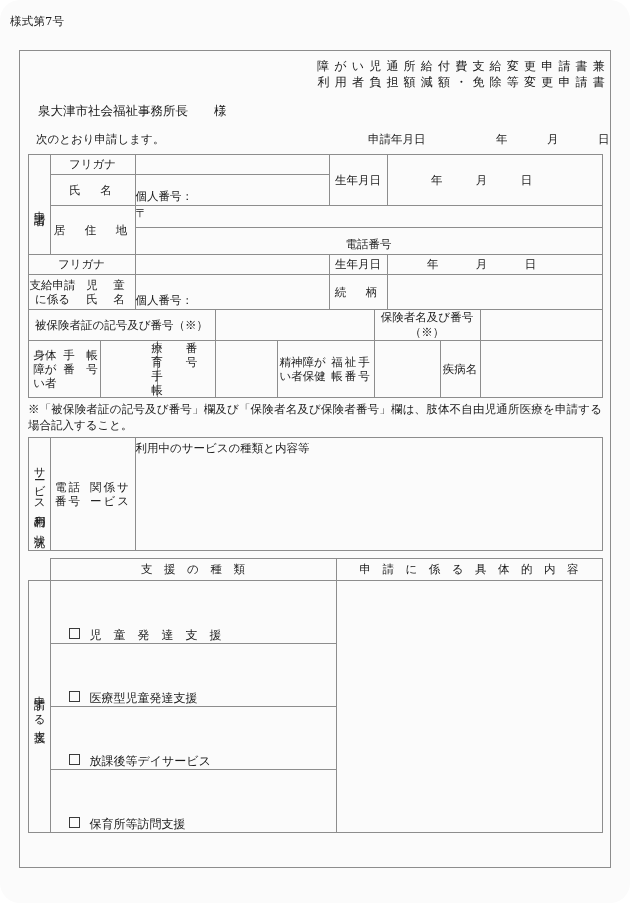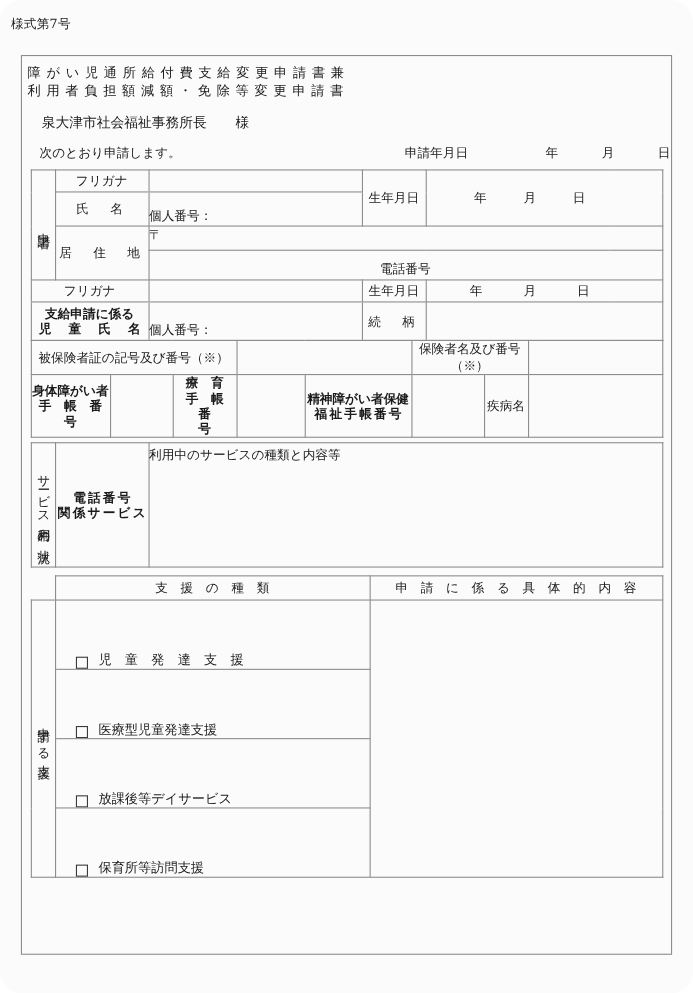--- a/index.html
+++ b/index.html
@@ -47,21 +47,21 @@
     top: 50px;
     width: 592px;
     height: 818px;
     border: 1px solid #8d8d8d;
     box-sizing: border-box;
     background: #fbfbfb;
   }
 
   .title-block {
     margin-top: 7px;
-    text-align: left;
+    text-align: right;
     line-height: 16px;
   }
   .title-line {
     font-size: 12px;
     letter-spacing: 5.2px;
     padding-left: 5px;
     white-space: nowrap;
   }
 
   .addressee {
@@ -146,29 +146,28 @@
   .note {
     width: 574px;
     margin: 3px auto 0 auto;
     font-size: 11.5px;
     line-height: 16px;
     text-align: justify;
   }
 
   .twolines {
     display: flex;
-    flex-direction: column;
-    justify-content: flex-start;
+    flex-direction: row;
+    justify-content: flex-end;
     line-height: 14px;
-    font-weight: bold;
   }
 
   .checkrow {
     display: flex;
-    align-items: flex-end;
+    align-items: flex-start;
     padding-left: 18px;
     margin-top: 47px;
   }
   .box {
     display: inline-block;
     width: 9px;
     height: 9px;
     border: 1px solid #3a3a3a;
     margin-right: 10px;
     flex: none;
@@ -321,20 +320,21 @@
             <span class="sp1">福祉手帳番号</span>
           </div>
         </td>
         <td></td>
         <td class="c">疾病名</td>
         <td></td>
       </tr>
     </tbody>
       </table>
 
+    <div class="note">※「被保険者証の記号及び番号」欄及び「保険者名及び保険者番号」欄は、肢体不自由児通所医療を申請する場合記入すること。</div>
 
     <table class="tbl" style="margin-top:4px">
       <colgroup>
         <col style="width:22px">
         <col style="width:85px">
         <col style="width:467px">
       </colgroup>
       <tbody>
           <tr>
         <td class="c" style="height:112px">

